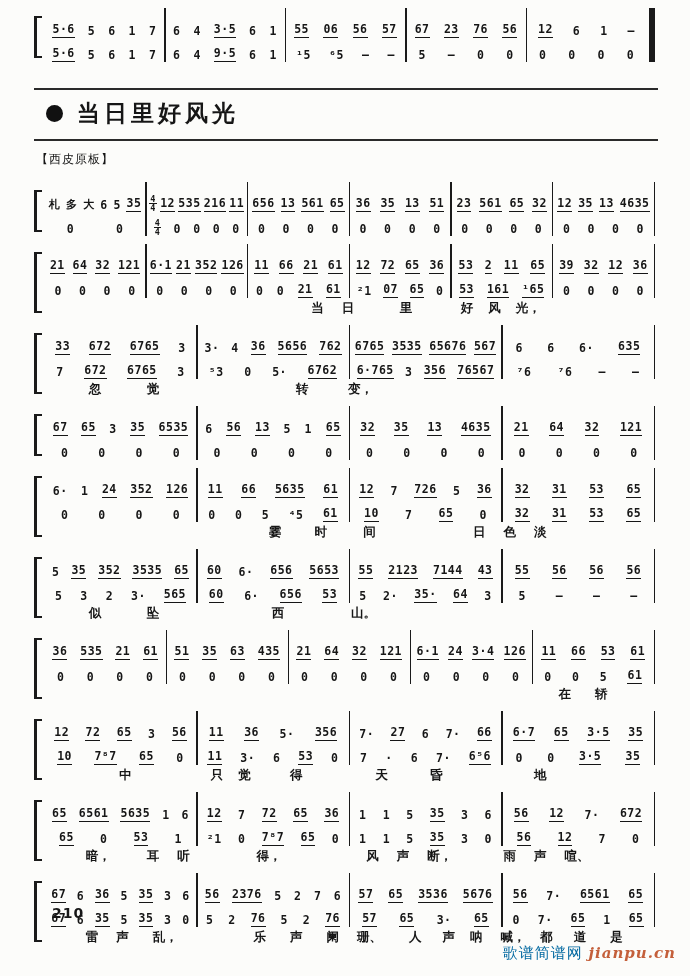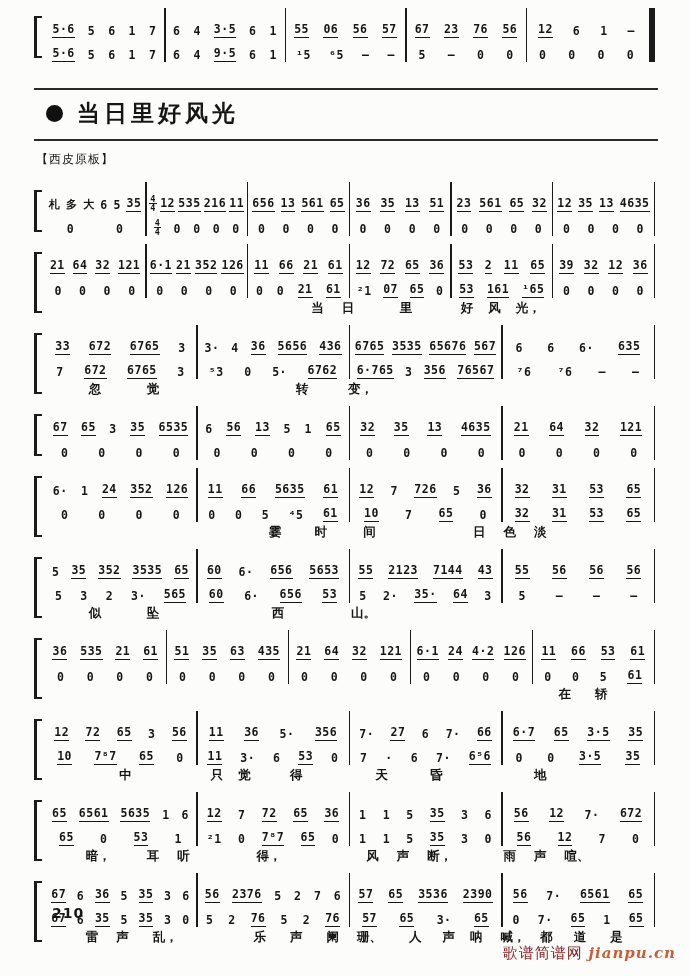--- a/index.html
+++ b/index.html
@@ -39,21 +39,21 @@
     padding:8px 4px 10px 4px;display:flex;align-items:center;}
   .bullet{width:17px;height:17px;border-radius:50%;background:#111;flex:0 0 auto;margin:0 14px 0 8px;}
   .title{font-size:23px;font-weight:bold;letter-spacing:4px;margin:0;}
   .credit{margin-left:auto;font-family:"DejaVu Serif","Liberation Serif",serif;
     font-size:14px;letter-spacing:2px;color:#222;padding-right:6px;}
   .tag{margin:10px 0 16px 2px;font-size:12px;font-weight:normal;letter-spacing:1px;}
 
   
   .page-number{position:absolute;left:52px;top:905px;font-size:14px;font-weight:bold;letter-spacing:1px;}
   .watermark{position:absolute;right:14px;top:944px;font-size:15px;letter-spacing:1px;}
-  .watermark .site{color:#7f1d1d;font-family:"DejaVu Serif","Liberation Serif",serif;}
+  .watermark .site{color:#0369a1;font-family:"DejaVu Serif","Liberation Serif",serif;}
   .watermark .dom{font-style:italic;font-weight:bold;font-family:"DejaVu Serif","Liberation Serif",serif;}
 </style>
 </head>
 <body>
 
 <div class="page">
 
   <div id="top-fragment">
       <div class="system">
         <div class="note-row">
@@ -347,21 +347,21 @@
             <span class="tok beam">672</span>
             <span class="tok beam">6765</span>
             <span class="tok">3</span>
           </span>
           <div class="bar"></div>
           <span class="measure">
             <span class="tok">3·</span>
             <span class="tok">4</span>
             <span class="tok beam">36</span>
             <span class="tok beam">5656</span>
-            <span class="tok beam">436</span>
+            <span class="tok beam">762</span>
           </span>
           <div class="bar"></div>
           <span class="measure">
             <span class="tok beam">6765</span>
             <span class="tok beam">3535</span>
             <span class="tok beam">65676</span>
             <span class="tok beam">567</span>
           </span>
           <div class="bar"></div>
           <span class="measure">
@@ -637,21 +637,21 @@
           <span class="measure">
             <span class="tok beam">21</span>
             <span class="tok beam">64</span>
             <span class="tok beam">32</span>
             <span class="tok beam">121</span>
           </span>
           <div class="bar"></div>
           <span class="measure">
             <span class="tok beam">6·1</span>
             <span class="tok beam">24</span>
-            <span class="tok beam">4·2</span>
+            <span class="tok beam">3·4</span>
             <span class="tok beam">126</span>
           </span>
           <div class="bar"></div>
           <span class="measure">
             <span class="tok beam">11</span>
             <span class="tok beam">66</span>
             <span class="tok beam">53</span>
             <span class="tok beam">61</span>
           </span>
           <div class="bar"></div>
@@ -872,21 +872,21 @@
             <span class="tok">5</span>
             <span class="tok">2</span>
             <span class="tok">7</span>
             <span class="tok">6</span>
           </span>
           <div class="bar"></div>
           <span class="measure">
             <span class="tok beam">57</span>
             <span class="tok beam">65</span>
             <span class="tok beam">3536</span>
-            <span class="tok beam">2390</span>
+            <span class="tok beam">5676</span>
           </span>
           <div class="bar"></div>
           <span class="measure">
             <span class="tok beam">56</span>
             <span class="tok">7·</span>
             <span class="tok beam">6561</span>
             <span class="tok beam">65</span>
           </span>
           <div class="bar"></div>
         </div>

